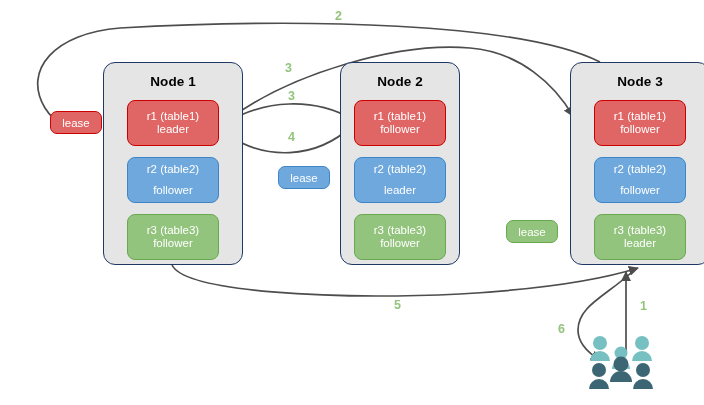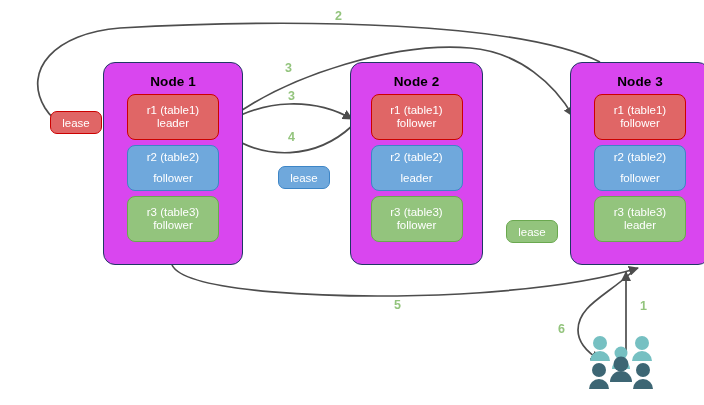--- a/index.html
+++ b/index.html
@@ -22,34 +22,34 @@
     left: 0; top: 0;
     width: 704px;
     height: 405px;
     pointer-events: none;
   }
   .node {
     position: absolute;
     box-sizing: border-box;
     border: 1.6px solid #1f3864;
     border-radius: 12px;
-    background: #d946ef;
+    background: #e5e5e5;
     z-index: 2;
   }
   .node-title {
     text-align: center;
     font-size: 13.5px;
     font-weight: bold;
     color: #000000;
     margin-top: 11px;
     letter-spacing: 0.1px;
   }
   .replica {
     box-sizing: border-box;
-    margin: 5px auto 0 auto;
+    margin: 11px auto 0 auto;
     width: 92px;
     height: 46px;
     border-radius: 8px;
     display: flex;
     flex-direction: column;
     align-items: center;
     justify-content: center;
     color: #ffffff;
     font-size: 11.5px;
     line-height: 13.5px;
@@ -141,21 +141,21 @@
     <div class="replica blue">
       <span>r2 (table2)</span>
       <span>follower</span>
     </div>
     <div class="replica green">
       <span>r3 (table3)</span>
       <span>follower</span>
     </div>
   </div>
 
-  <div class="node" style="left:350px; top:62px; width:133px; height:203px;">
+  <div class="node" style="left:340px; top:62px; width:120px; height:203px;">
     <div class="node-title">Node 2</div>
     <div class="replica red">
       <span>r1 (table1)</span>
       <span>follower</span>
     </div>
     <div class="replica blue">
       <span>r2 (table2)</span>
       <span>leader</span>
     </div>
     <div class="replica green">

